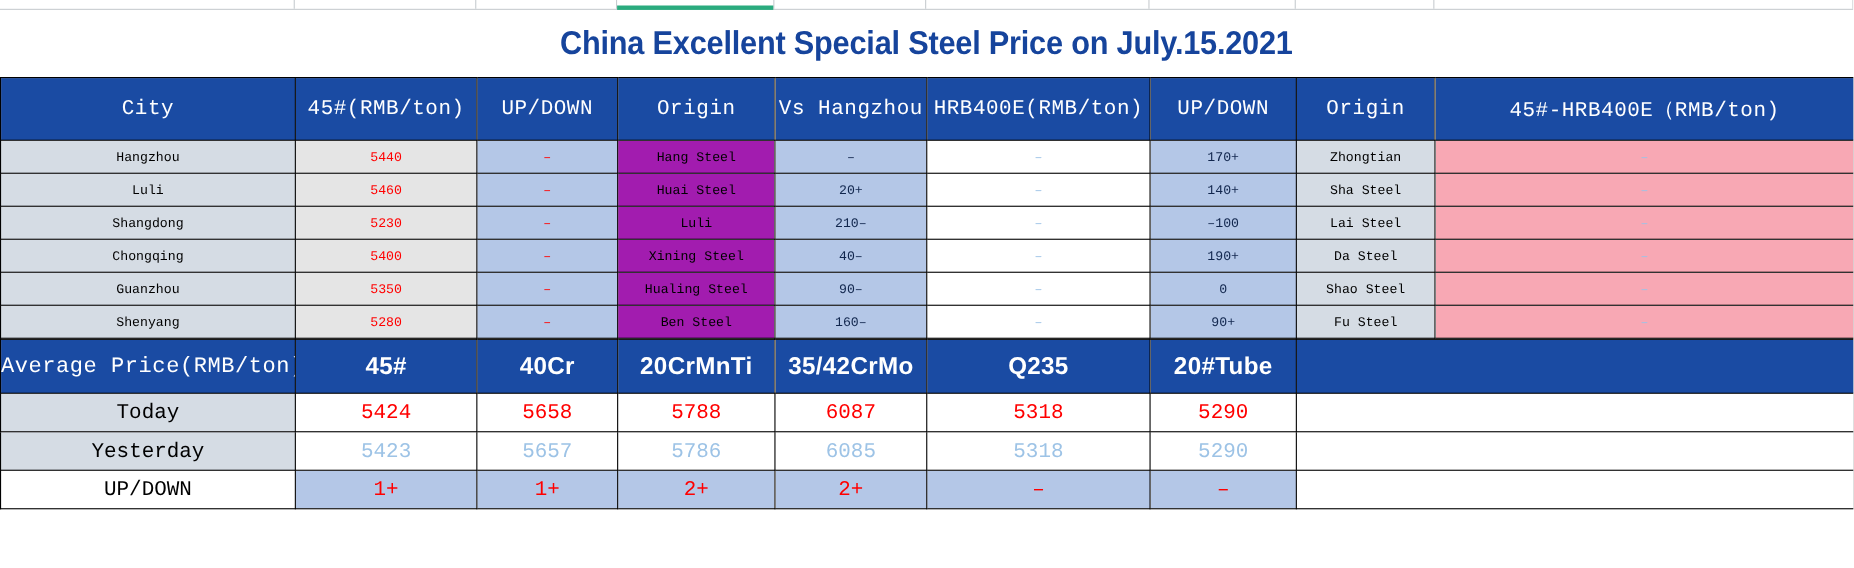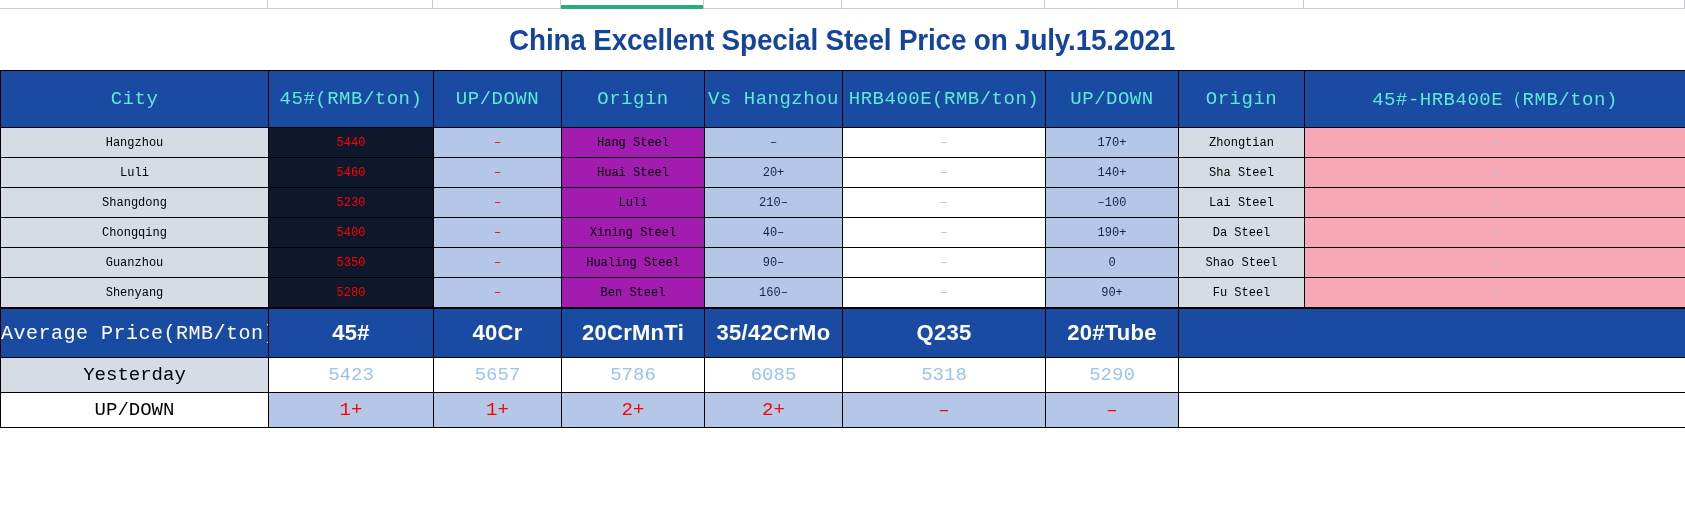--- a/index.html
+++ b/index.html
@@ -68,31 +68,31 @@
     text-align: center;
     vertical-align: middle;
     font-weight: normal;
     overflow: hidden;
     white-space: nowrap;
   }
 
   
   tr.head td {
     background: #1a4ba3;
-    color: #5eead4;
+    color: #ffffff;
     height: 57px;
     font-size: 19px;
     font-family: "Liberation Mono", monospace;
     letter-spacing: 0.5px;
   }
 
   
   tr.data td { height: 30px; font-size: 12px; }
   td.c-city   { background: #d5dce4; color: #000000; }
-  td.c-price  { background: #0f172a; color: #ff0000; }
+  td.c-price  { background: #e5e5e5; color: #ff0000; }
   td.c-ud     { background: #b4c7e7; color: #ff0000; }
   td.c-origin { background: #a21caf; color: #000000; }
   td.c-vs     { background: #b4c7e7; color: #11264d; }
   td.c-hrb    { background: #ffffff; color: #9dc3e6; }
   td.c-hrbud  { background: #b4c7e7; color: #11264d; }
   td.c-hrborig{ background: #d5dce4; color: #000000; }
   td.c-diff   { background: #f8a8b4; color: #9dc3e6; }
 
   
   tr.avg-head td {
@@ -255,20 +255,30 @@
         <td class="avg-label">Average Price(RMB/ton)</td>
         <td>45#</td>
         <td>40Cr</td>
         <td>20CrMnTi</td>
         <td>35/42CrMo</td>
         <td>Q235</td>
         <td>20#Tube</td>
         <td class="nofill"></td>
       </tr>
 
+      <tr class="avg-row">
+        <td class="a-label">Today</td>
+        <td class="a-today">5424</td>
+        <td class="a-today">5658</td>
+        <td class="a-today">5788</td>
+        <td class="a-today">6087</td>
+        <td class="a-today">5318</td>
+        <td class="a-today">5290</td>
+        <td class="nofill"></td>
+      </tr>
 
       <tr class="avg-row">
         <td class="a-label">Yesterday</td>
         <td class="a-yest">5423</td>
         <td class="a-yest">5657</td>
         <td class="a-yest">5786</td>
         <td class="a-yest">6085</td>
         <td class="a-yest">5318</td>
         <td class="a-yest">5290</td>
         <td class="nofill"></td>

